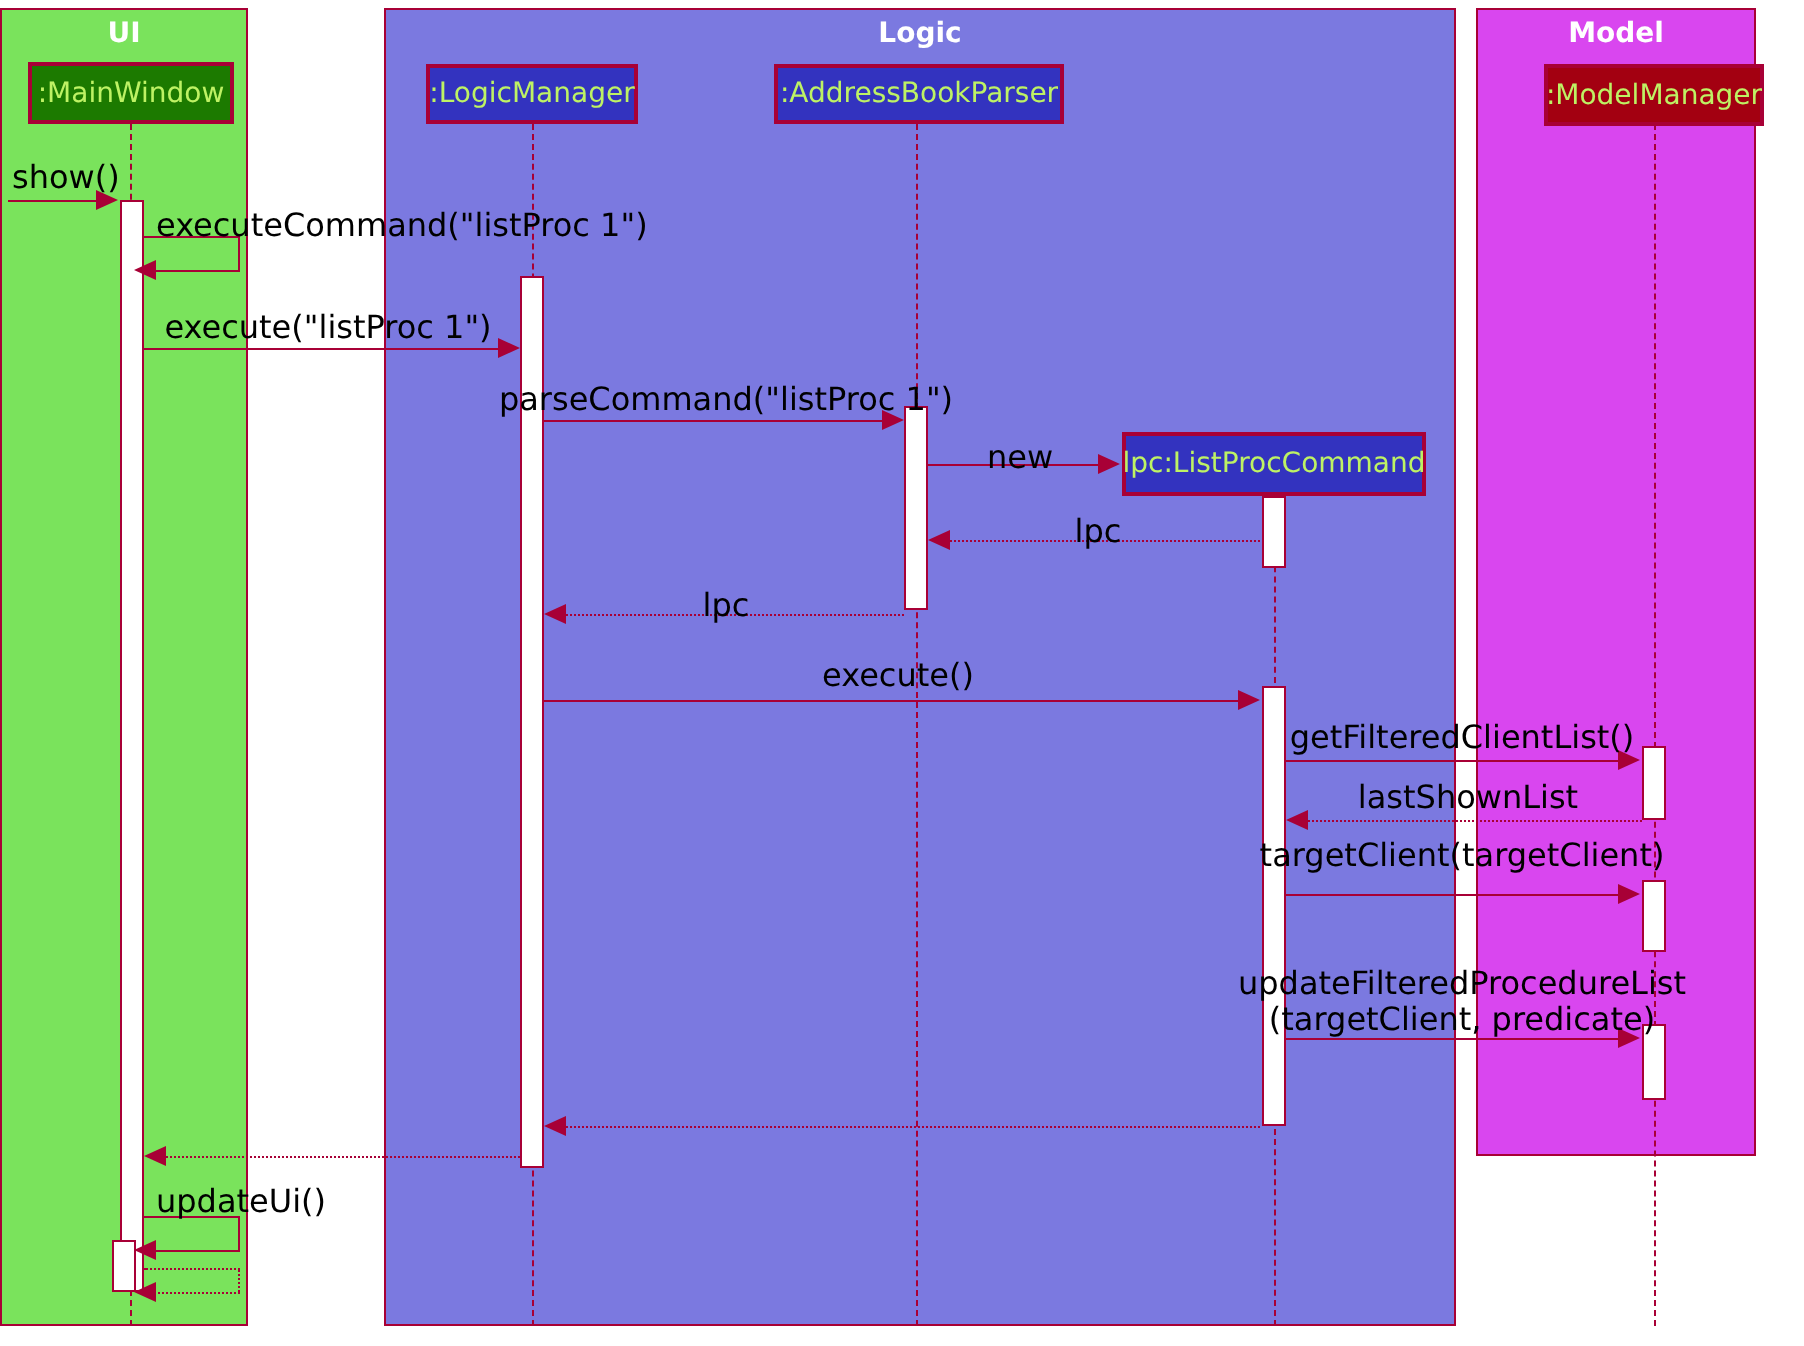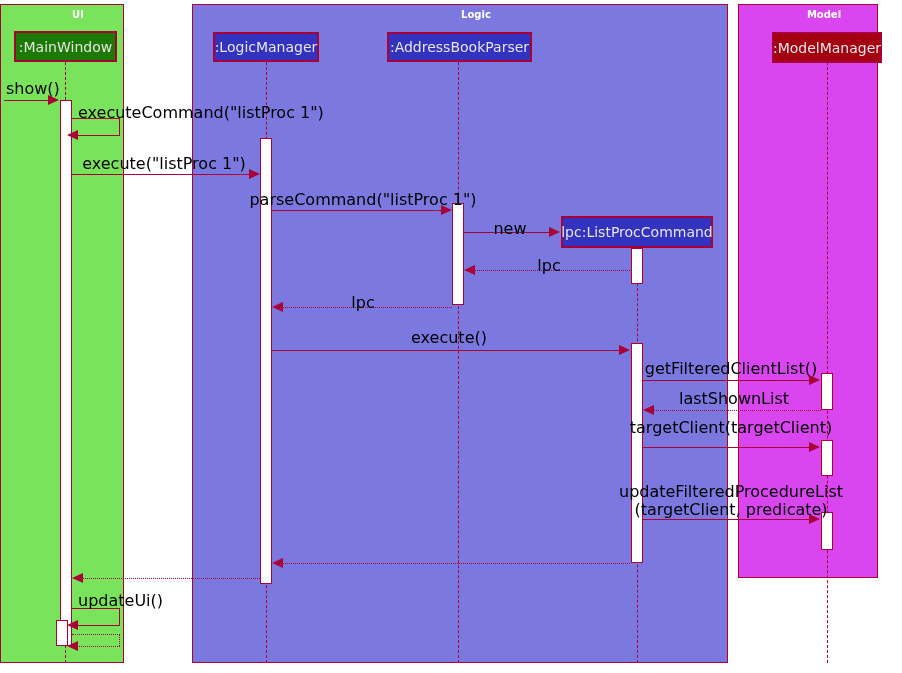--- a/index.html
+++ b/index.html
@@ -25,31 +25,30 @@
     border: 1px solid #a80036;
   }
   .package-title {
     position: absolute;
     top: 4px;
     left: 0;
     width: 100%;
     text-align: center;
     color: #ffffff;
     font-weight: bold;
-    font-size: 10px;
+    font-size: 14px;
     font-family: "DejaVu Sans", sans-serif;
     letter-spacing: 0px;
-    margin-left: 16px;
   }
   
   .participant {
     position: absolute;
     box-sizing: border-box;
     border: 2px solid #a80036;
-    color: #e5e5e5;
+    color: #bef264;
     font-size: 14px;
     font-family: "DejaVu Sans", sans-serif;
     display: flex;
     align-items: center;
     justify-content: center;
     white-space: nowrap;
     line-height: 1;
   }
   
   .lifeline {

